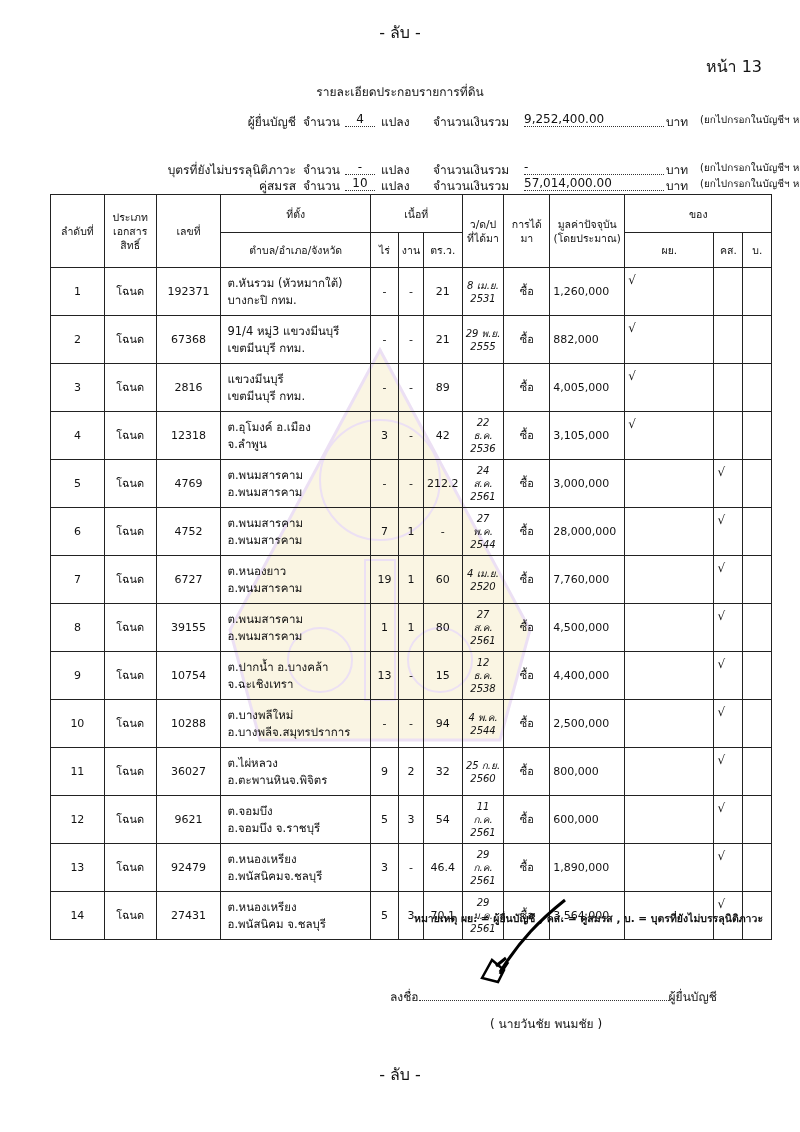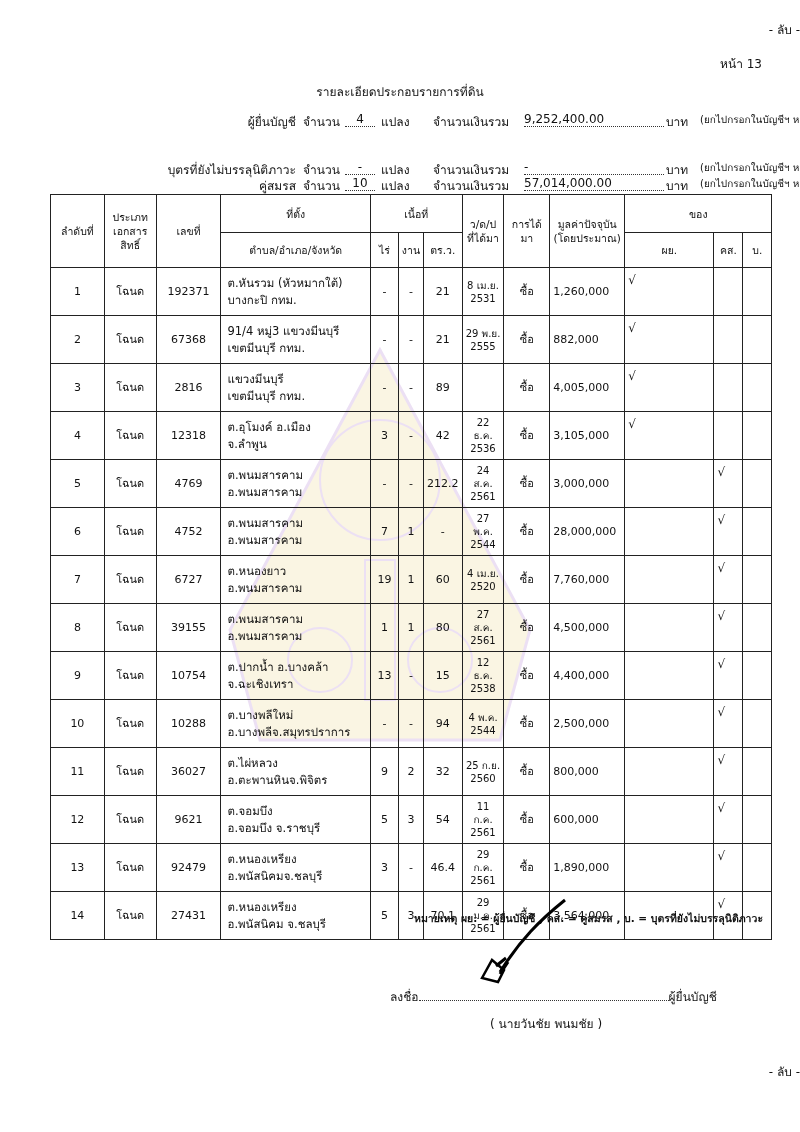--- a/index.html
+++ b/index.html
@@ -1,20 +1,20 @@
 <!DOCTYPE html>
 <html><head>
 <meta charset="utf-8">
 <style>
   html, body { margin:0; padding:0; background:#ffffff; }
   body { width:800px; height:1132px; position:relative; overflow:hidden;
          font-family:"DejaVu Sans", sans-serif; color:#111; }
   .abs { position:absolute; }
-  .secret { font-size:12px; left:0; width:800px; text-align:right; }
-  .page-no { right:38px; top:54px; font-size:12px; }
+  .secret { font-size:16px; left:0; width:800px; text-align:center; }
+  .page-no { right:38px; top:54px; font-size:16px; }
   .doc-title { left:0; width:800px; top:82px; text-align:center; font-size:12px; }
   .sum-row { position:absolute; left:0; width:800px; height:20px; font-size:12px; }
   .sum-row span { position:absolute; top:0; white-space:nowrap; }
   .sum-label { right:504px; text-align:right; }
   .sum-qty-lbl { left:303px; }
   .sum-qty { left:345px; width:30px; border-bottom:1px dotted #333; text-align:center; }
   .sum-unit { left:381px; }
   .sum-amt-lbl { left:433px; }
   .sum-amt { left:524px; width:140px; border-bottom:1px dotted #333; text-align:left; }
   .sum-baht { left:537px; }
@@ -23,21 +23,21 @@
   table.land { position:absolute; left:50px; top:194px; border-collapse:collapse;
                font-size:11px; table-layout:fixed; }
   table.land td, table.land th { border:1px solid #222; padding:0 3px; vertical-align:middle; }
   table.land th { font-weight:normal; font-size:10.5px; text-align:center; line-height:14px; }
   table.land tr.hrow1 th { height:37px; }
   table.land tr.hrow2 th { height:34px; }
   table.land tr.drow td { height:43px; line-height:17px; }
   .c { text-align:center; }
   .r { padding-right:8px !important; }
   .loc { font-size:11.5px; text-align:left; padding-left:6px !important; }
-  .date { font-size:10px; line-height:13px !important; text-align:center; }
+  .date { font-size:10px; line-height:13px !important; text-align:center;font-style:italic; }
   .chk { text-align:left; vertical-align:top !important; padding-top:4px !important; font-size:12px; }
 
   .note { left:414px; top:910px; font-size:10.5px; font-weight:bold; }
   .sign-row { left:390px; top:987px; font-size:12px; white-space:nowrap; }
   .sign-dots { display:inline-block; width:250px; border-bottom:1px dotted #333; height:10px; }
   .signer { left:490px; top:1014px; font-size:12px; }
   .watermark { left:200px; top:330px; width:360px; height:440px; pointer-events:none; opacity:0.35; }
 </style>
 </head>
 <body>

